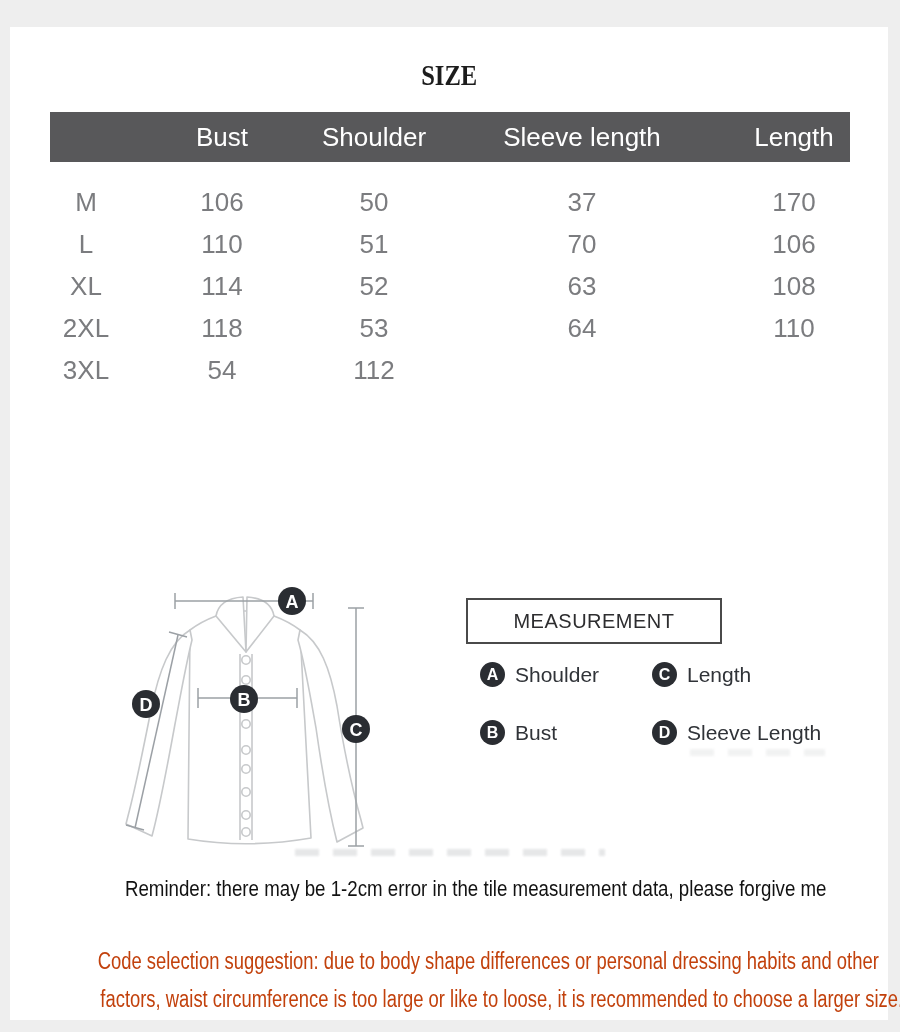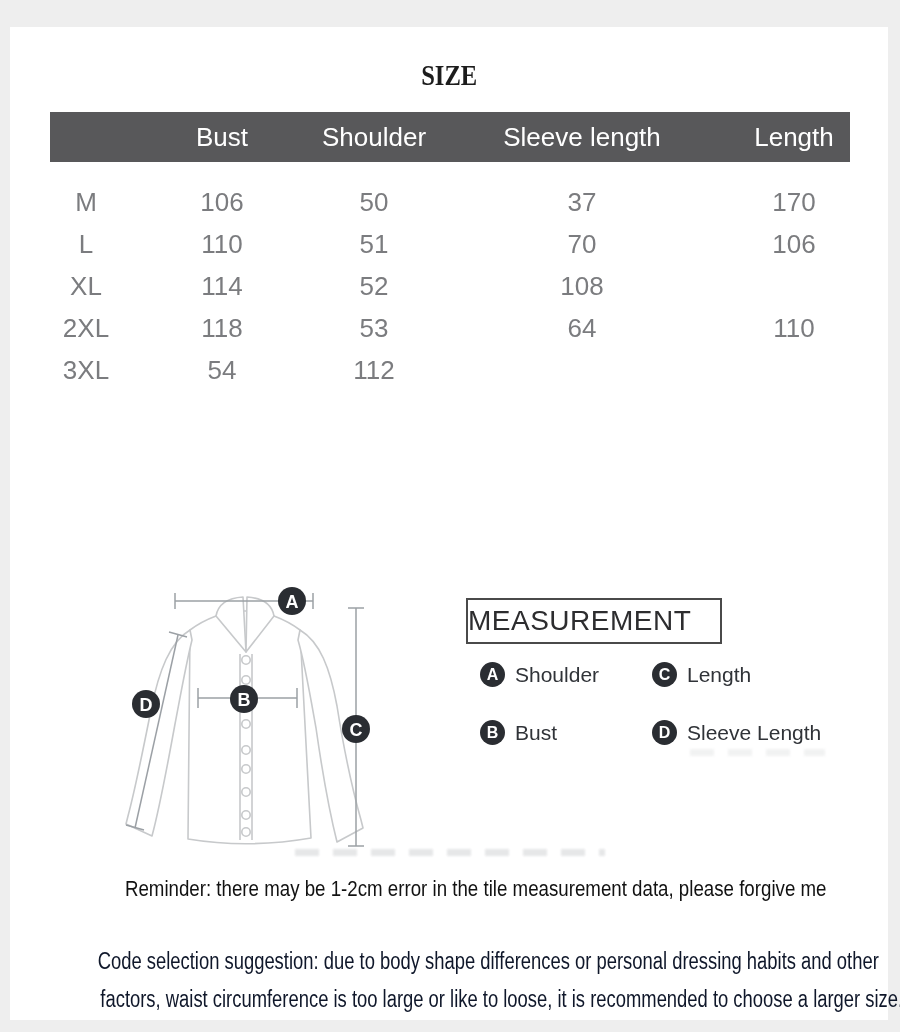--- a/index.html
+++ b/index.html
@@ -15,43 +15,43 @@
   .thead,.trow{display:grid;grid-template-columns:72px 200px 104px 312px 112px;align-items:center;}
   .thead{height:50px;background:#58585a;}
   .th{text-align:center;color:#ffffff;font-size:26px;}
   .tbody{padding-top:19px;}
   .trow{height:42px;}
   .td{text-align:center;font-size:26px;color:#7b7c7f;}
 
   .diagram{position:absolute;left:70px;top:545px;}
 
   .mbox{position:absolute;left:456px;top:571px;width:256px;height:46px;border:2px solid #4a4a4a;
-        box-sizing:border-box;display:flex;align-items:center;justify-content:flex-start;
-        font-size:28px;letter-spacing:.5px;color:#2d2d2f;background:#fff;}
+        box-sizing:border-box;display:flex;align-items:center;justify-content:center;
+        font-size:20px;letter-spacing:.5px;color:#2d2d2f;background:#fff;}
 
   .legend-item{position:absolute;display:flex;align-items:center;gap:10px;}
   .legend-badge{width:25px;height:25px;border-radius:50%;background:#2a2d32;color:#fff;
                 font-size:16px;font-weight:700;display:flex;align-items:center;justify-content:center;}
   .legend-label{font-size:21px;color:#303338;}
   #legend-a{left:470px;top:635px;}
   #legend-c{left:642px;top:635px;}
   #legend-b{left:470px;top:693px;}
   #legend-d{left:642px;top:693px;}
 
   .smudge{position:absolute;height:7px;opacity:.28;filter:blur(1.2px);
           background:repeating-linear-gradient(90deg,#a9acaf 0 24px,transparent 24px 38px);}
   #smudge1{left:285px;top:822px;width:310px;}
   #smudge2{left:680px;top:722px;width:135px;opacity:.15;}
 
   .reminder{position:absolute;top:849px;left:0;width:100%;text-align:right;
             font-size:22px;color:#121212;white-space:nowrap;}
   .cond85{display:inline-block;transform:scaleX(.85);transform-origin:50% 50%;}
 
   .suggestion{position:absolute;left:0;top:942px;width:748px;text-align:center;
-              color:#0f172a;font-size:23px;line-height:38px;white-space:nowrap;}
+              color:#c2410c;font-size:23px;line-height:38px;white-space:nowrap;}
   .cond80{display:inline-block;transform:scaleX(.80);transform-origin:50% 50%;}
 </style>
 </head>
 <body>
 
 <div class="frame">
   <div class="page">
 
     <div class="size-title">
       <span class="condX">SIZE</span>
@@ -77,20 +77,21 @@
           <div class="td">L</div>
           <div class="td">110</div>
           <div class="td">51</div>
           <div class="td">70</div>
           <div class="td">106</div>
         </div>
         <div class="trow">
           <div class="td">XL</div>
           <div class="td">114</div>
           <div class="td">52</div>
+          <div class="td">63</div>
           <div class="td">108</div>
         </div>
         <div class="trow">
           <div class="td">2XL</div>
           <div class="td">118</div>
           <div class="td">53</div>
           <div class="td">64</div>
           <div class="td">110</div>
         </div>
         <div class="trow">

